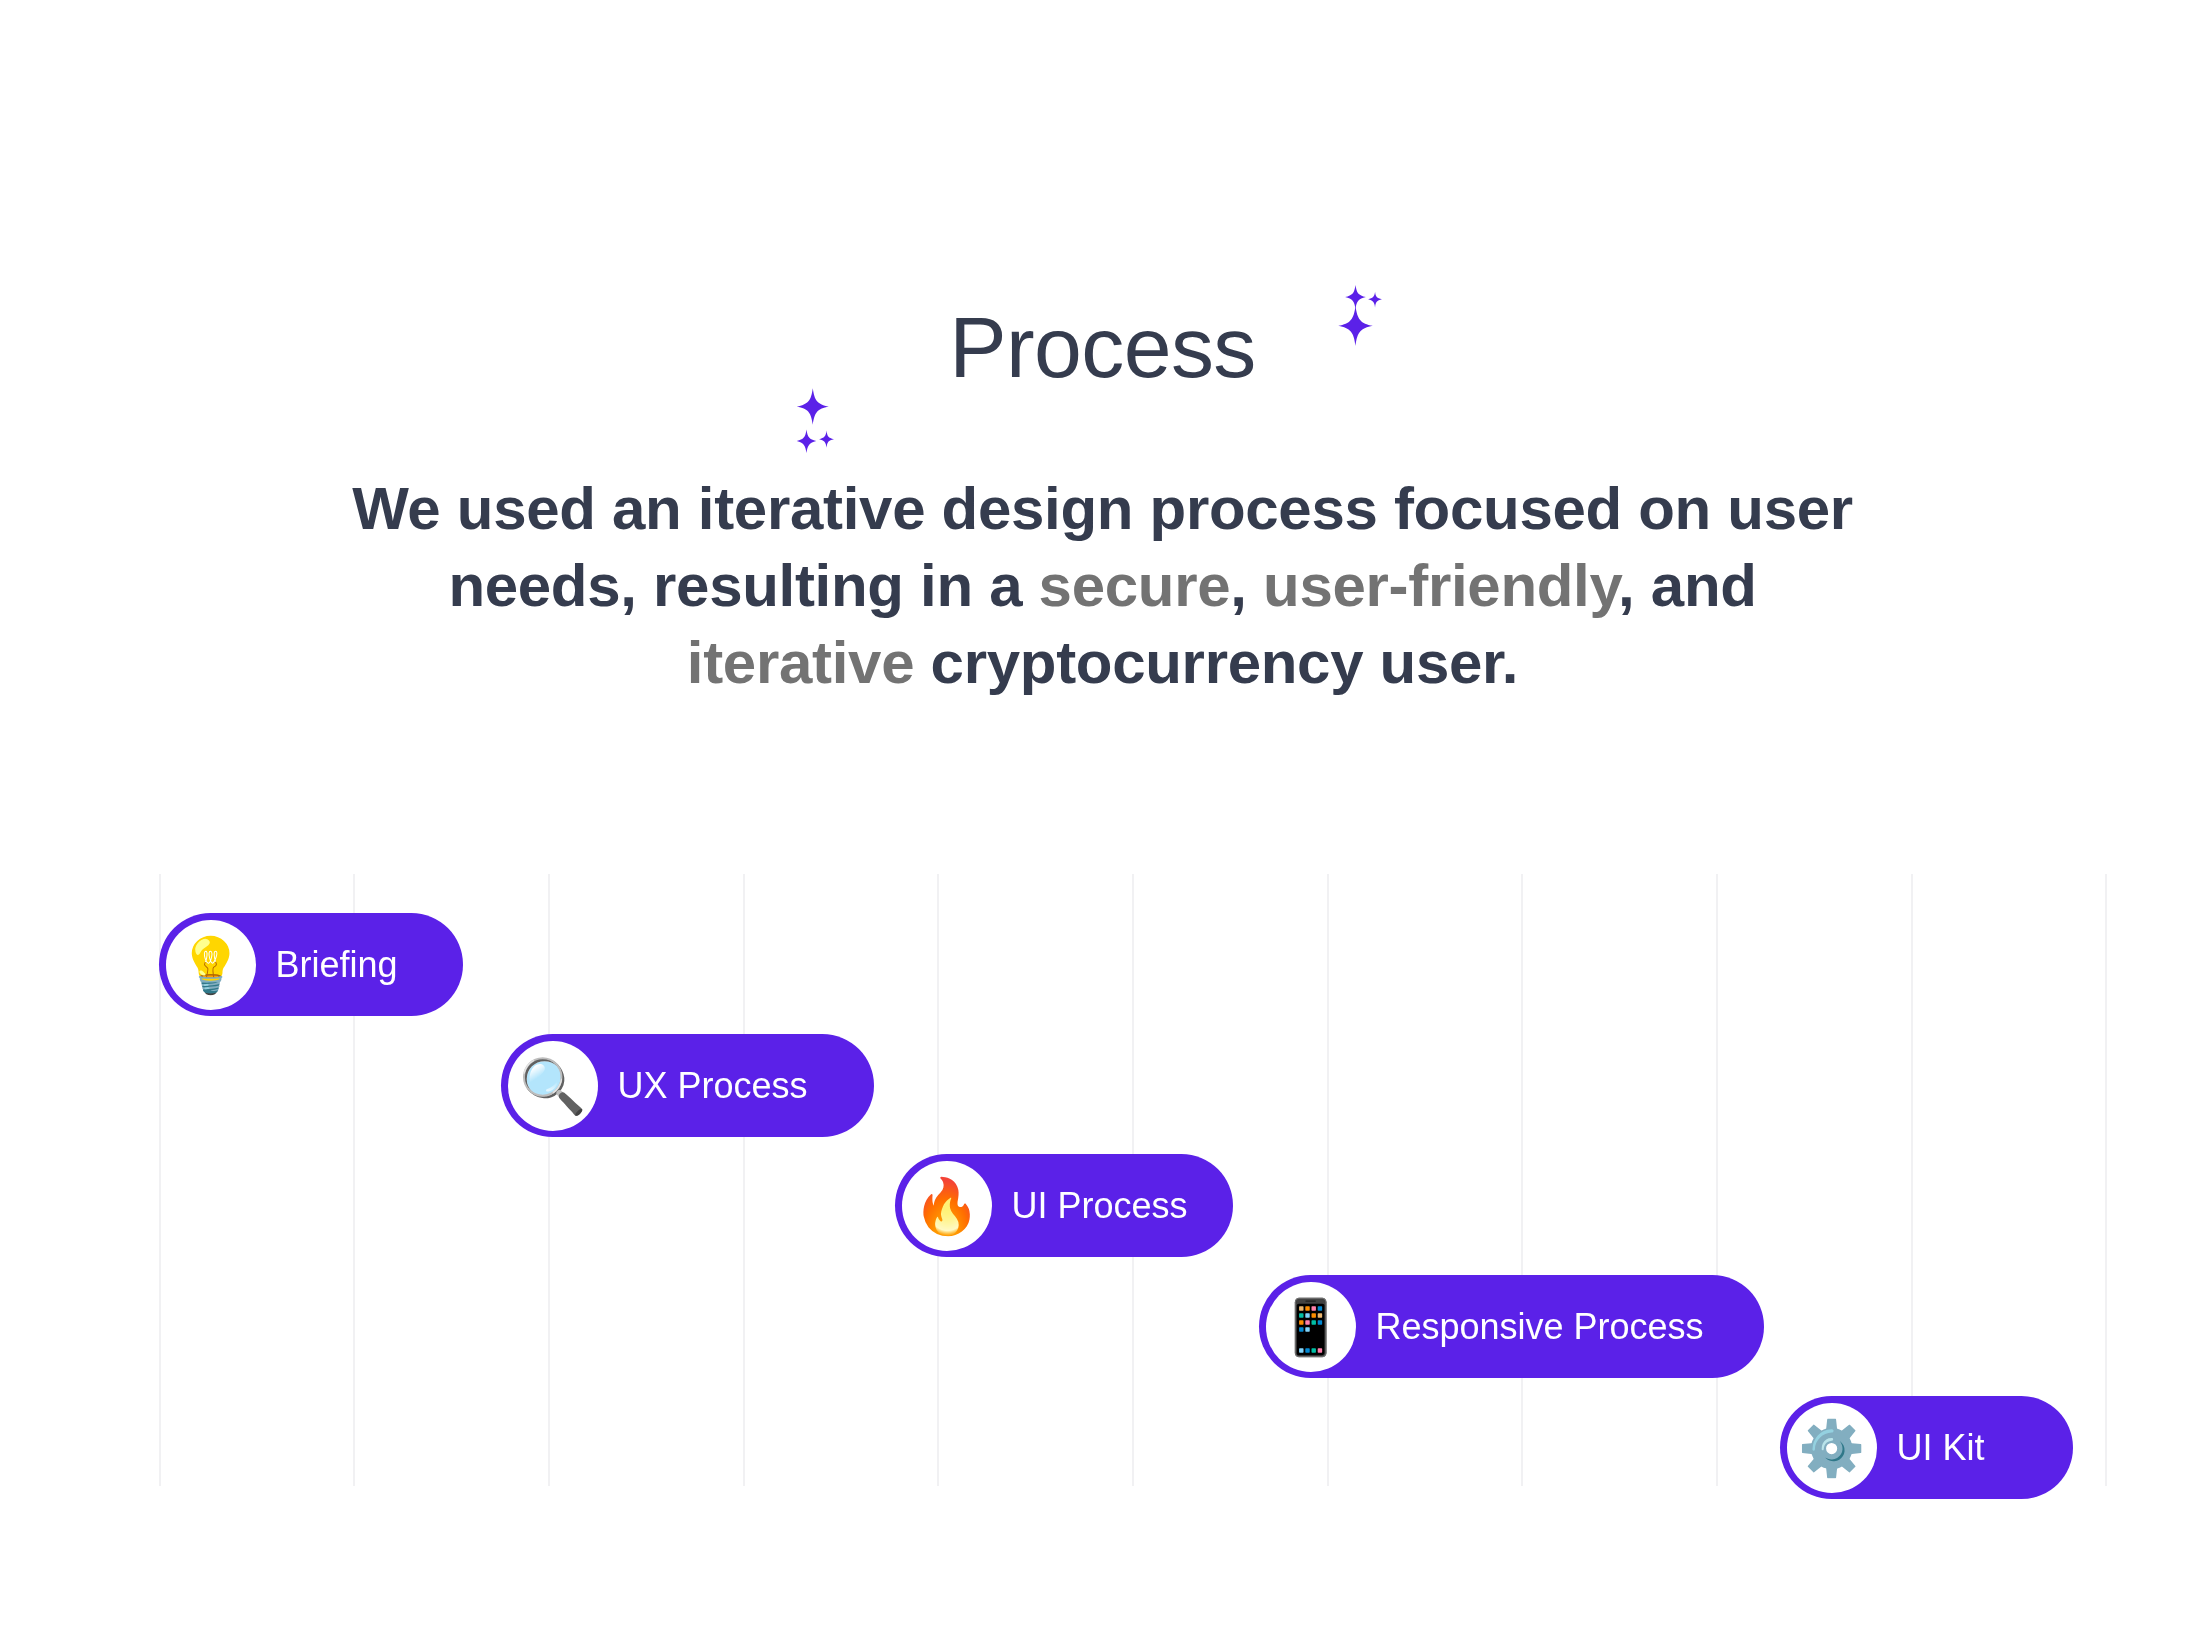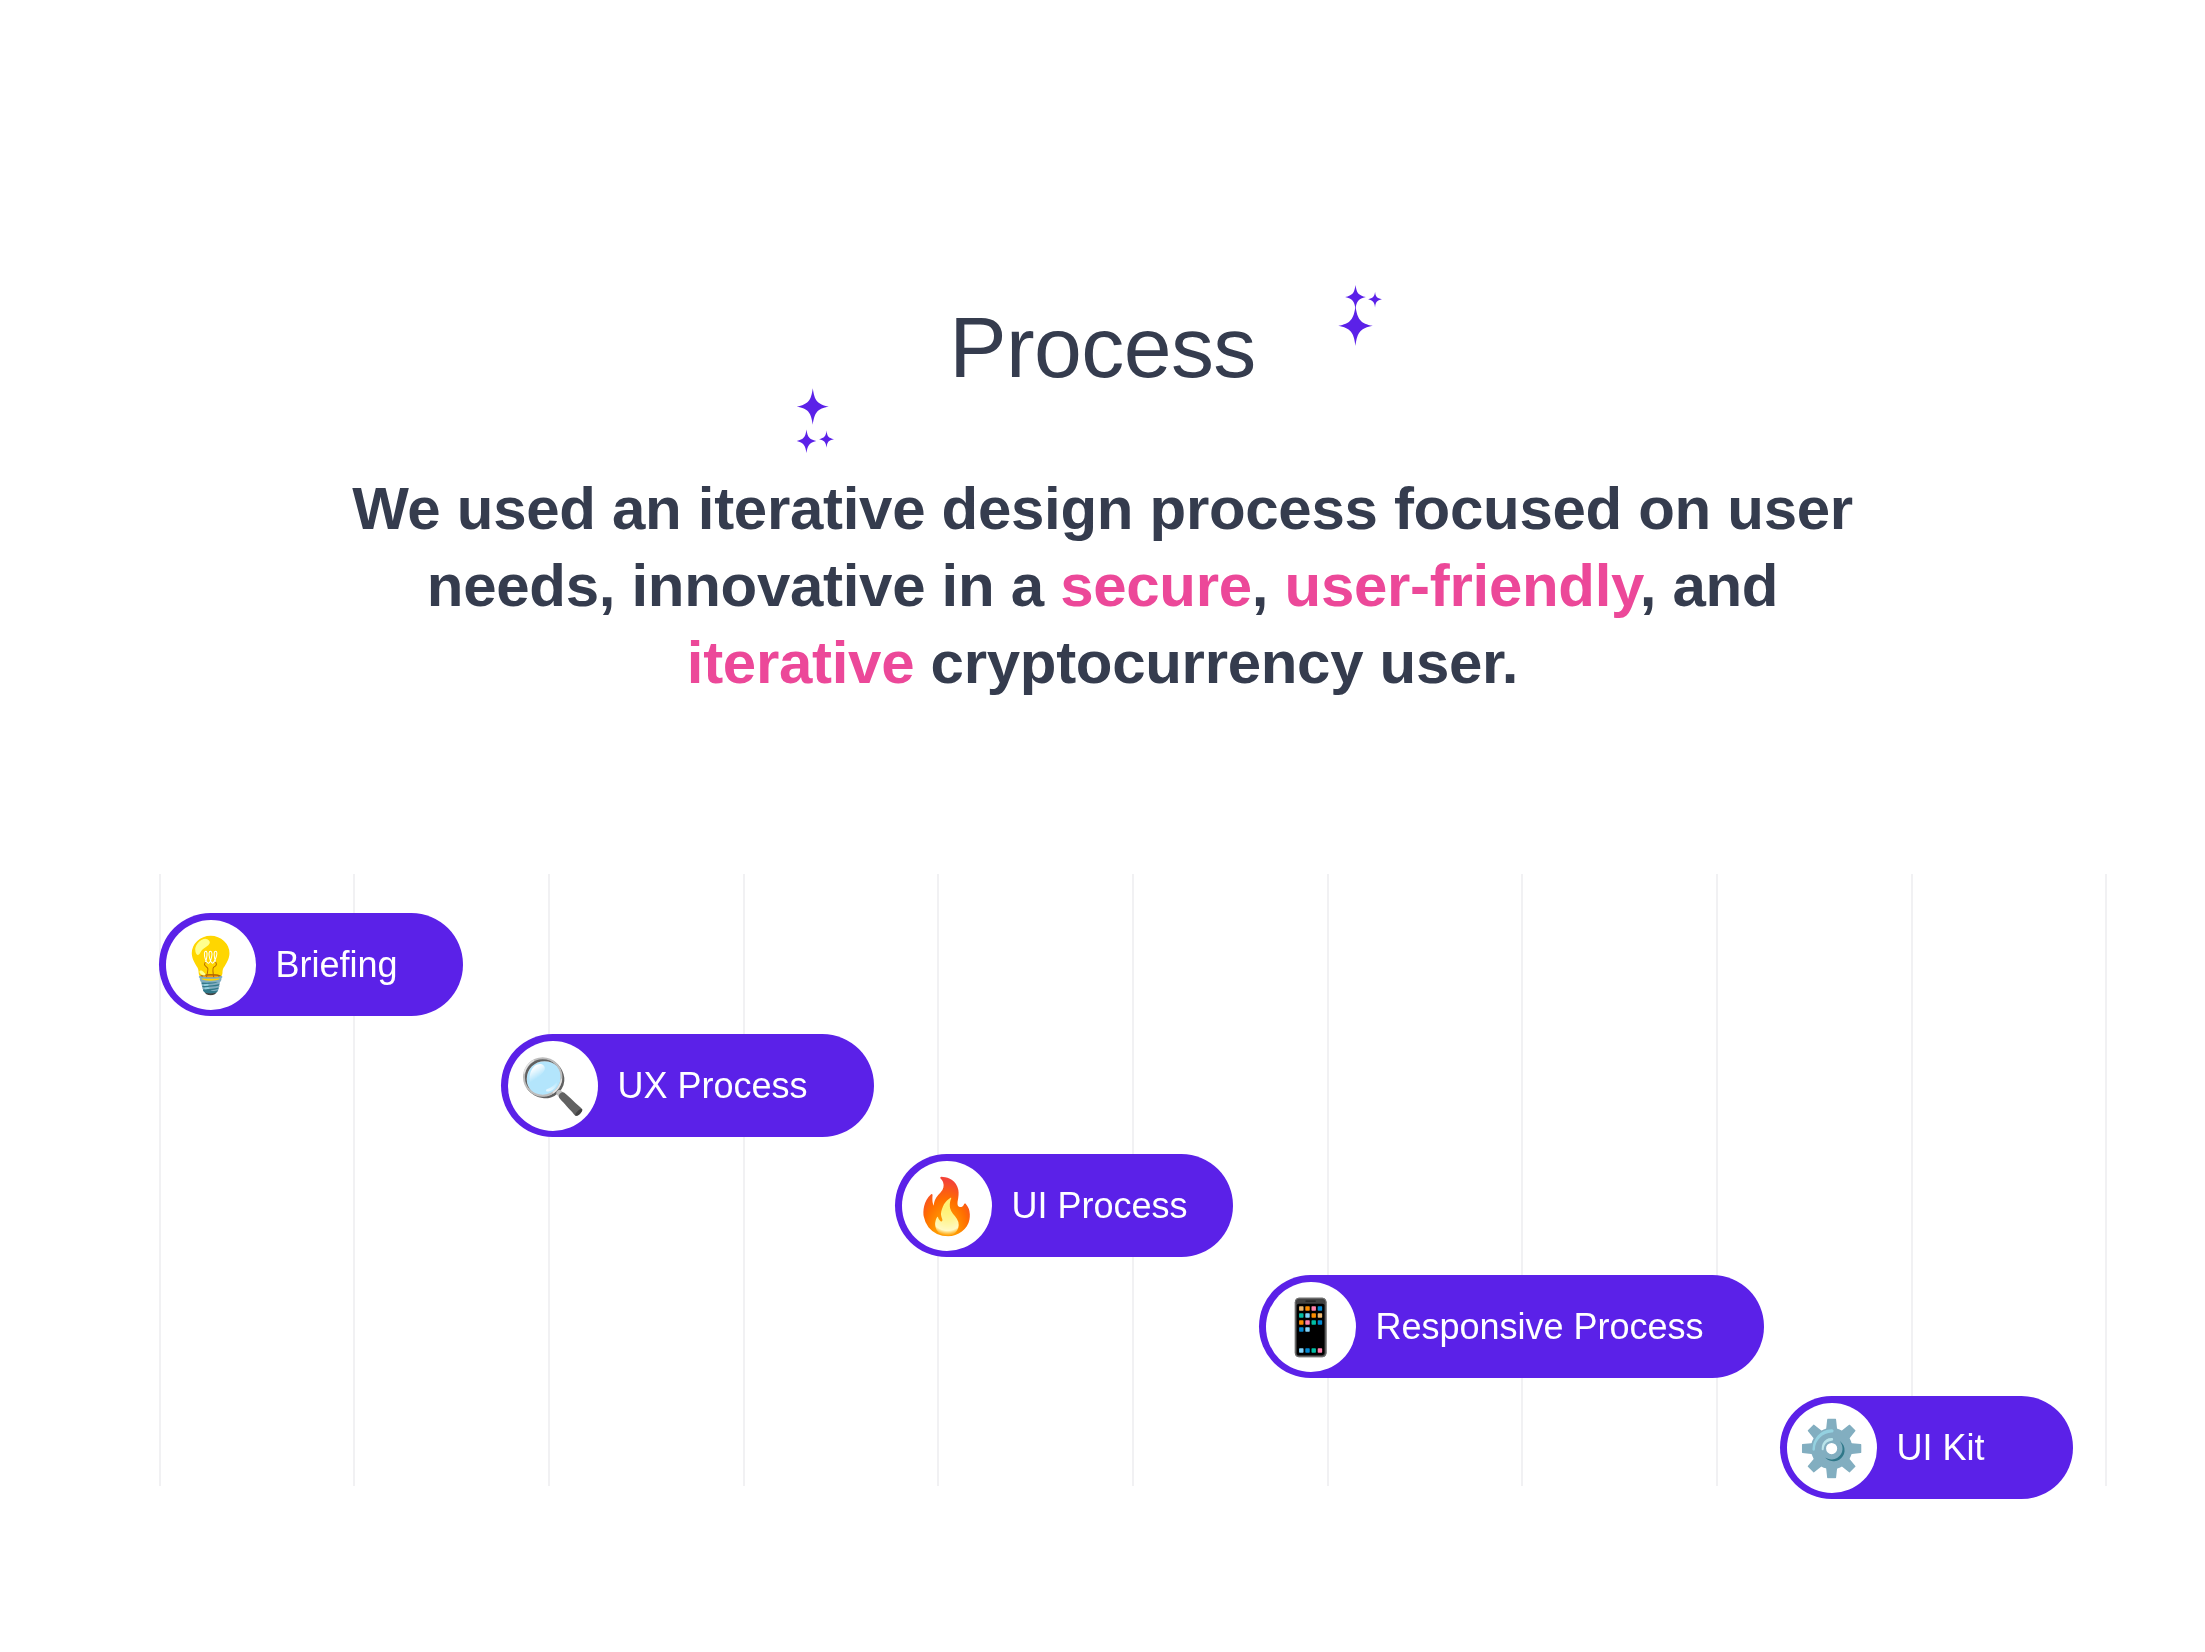--- a/index.html
+++ b/index.html
@@ -59,21 +59,21 @@
     top: 471px;
     width: 1838px;
     text-align: center;
     font-size: 60px;
     line-height: 1.28;
     font-weight: 700;
     color: #353C4E;
     letter-spacing: -0.3px;
   }
   .hl {
-    color: #ec4899;
+    color: #737373;
     margin-top: 22px;
   }
 
   
   .sparkle-cluster {
     position: absolute;
     pointer-events: none;
   }
   .sparkle-cluster svg { display: block; }
 
@@ -145,21 +145,21 @@
       <path d="M94 38 C95 47 97 49 106 51 C97 53 95 56 94 65 C93 56 90 53 82 51 C90 49 93 47 94 38 Z" fill="#5B21E8"></path>
       <path d="M60 62 C63 86 69 93 90 97 C69 101 63 108 60 132 C57 108 51 101 30 97 C51 93 57 86 60 62 Z" fill="#5B21E8"></path>
     </svg>
   </div>
 
   <div class="page-title">Process</div>
 
   <div class="subtitle">
     <span>We used an iterative design process focused on user</span>
     <br>
-    <span>needs, innovative in a </span><span class="hl">secure</span><span>, </span><span class="hl">user-friendly</span><span>, and</span>
+    <span>needs, resulting in a </span><span class="hl">secure</span><span>, </span><span class="hl">user-friendly</span><span>, and</span>
     <br>
     <span class="hl">iterative</span><span> cryptocurrency user.</span>
   </div>
 
   <div id="pills">
       <div class="pill" style="left: 159px; top: 913px; width: 304px; background: rgb(91, 33, 232);">
         <div class="pill-icon">
           <span class="glyph">💡</span>
         </div>
         <div class="pill-label">Briefing</div>

